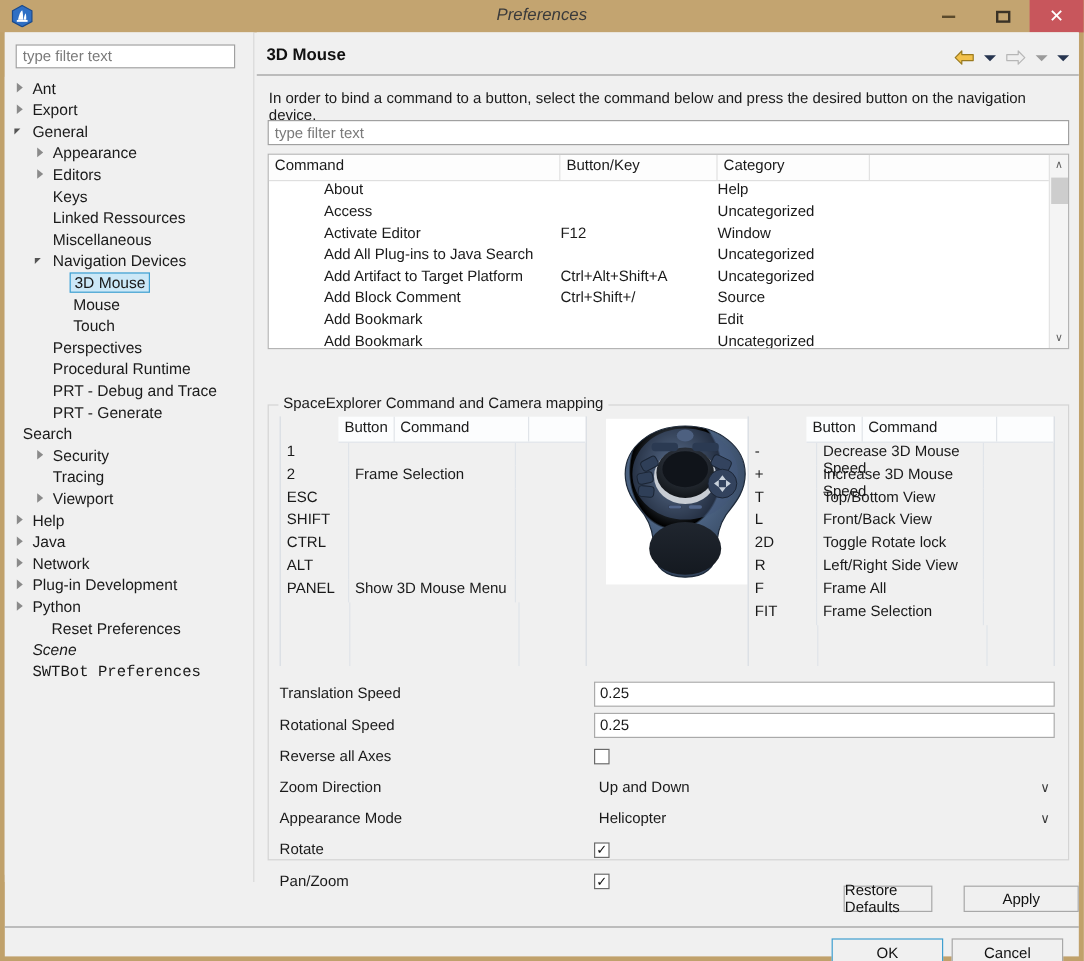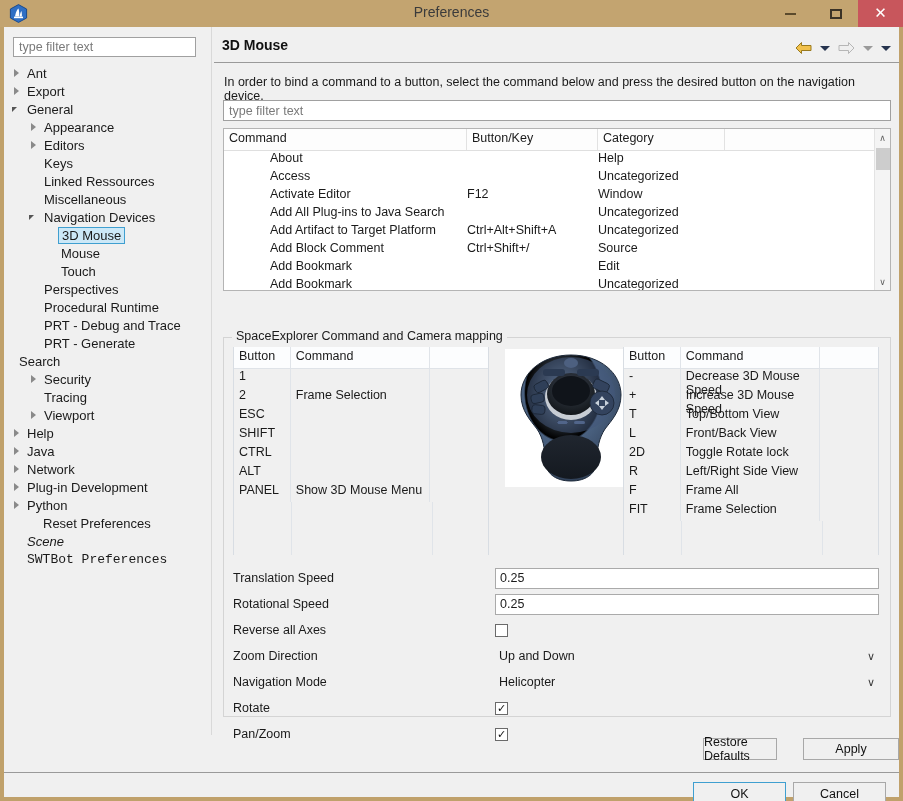--- a/index.html
+++ b/index.html
@@ -12,20 +12,21 @@
 
   
   .window {
     position: absolute; left:0; top:0; width:903px; height:801px;
     background:#c0a16b;
     box-sizing:border-box;
   }
   .titlebar {
     position:absolute; left:0; top:0; width:903px; height:27px;
     background:#c3a470;
+    font-style:italic;
   }
   .title-icon {
     position:absolute; left:9px; top:4px; width:19px; height:19px;
   }
   .title-text {
     position:absolute; left:0; top:4px; width:903px;
     text-align:center; font-size:14px; color:#3b3b3b;
     font-family:"Liberation Sans", sans-serif;
   }
   .win-btns { position:absolute; right:0; top:0; height:27px; display:flex; }
@@ -165,21 +166,21 @@
   
   .map-wrap { position:absolute; left:10px; top:10px; width:646px; height:208px; }
   .map-table {
     position:absolute; top:0; height:208px; background:#f0f0f0;
     border-left:1px solid #d8dde3; border-right:1px solid #d8dde3;
     box-sizing:border-box; overflow:hidden;
   }
   .map-left { left:0px; width:256px; }
   .map-right { left:390px; width:256px; }
   .map-head { display:flex; height:21px; background:#fcfdfe; border-bottom:1px solid #dfe3e8;
-    font-size:12.5px; color:#1a1a1a; }
+    font-size:12.5px; color:#1a1a1a;margin-left:48px; }
   .map-head .mh { padding:2px 0 0 5px; box-sizing:border-box; border-right:1px solid #e0e4e9; height:21px;}
   .mh-btn { width:57px; }
   .mh-cmd { width:140px; }
   .mh-rest { width:58px; border-right:none !important; }
   .map-row { display:flex; height:19px; font-size:12.5px; color:#1a1a1a; }
   .map-row .mb { width:57px; padding-left:5px; box-sizing:border-box; border-right:1px solid #e0e4e9; }
   .map-row .mc { width:140px; padding-left:5px; box-sizing:border-box; border-right:1px solid #e0e4e9; }
   .map-row .mr { width:58px; box-sizing:border-box; }
   .map-filler { border-right:1px solid #e0e4e9; }
 
@@ -653,21 +654,21 @@
               <div class="fcheck"></div>
             </div>
             <div class="frow">
               <div class="flabel">Zoom Direction</div>
               <div class="fcombo">
                 <span>Up and Down</span>
                 <span class="combo-caret">∨</span>
               </div>
             </div>
             <div class="frow">
-              <div class="flabel">Navigation Mode</div>
+              <div class="flabel">Appearance Mode</div>
               <div class="fcombo">
                 <span>Helicopter</span>
                 <span class="combo-caret">∨</span>
               </div>
             </div>
             <div class="frow">
               <div class="flabel">Rotate</div>
               <div class="fcheck">✓</div>
             </div>
             <div class="frow">

